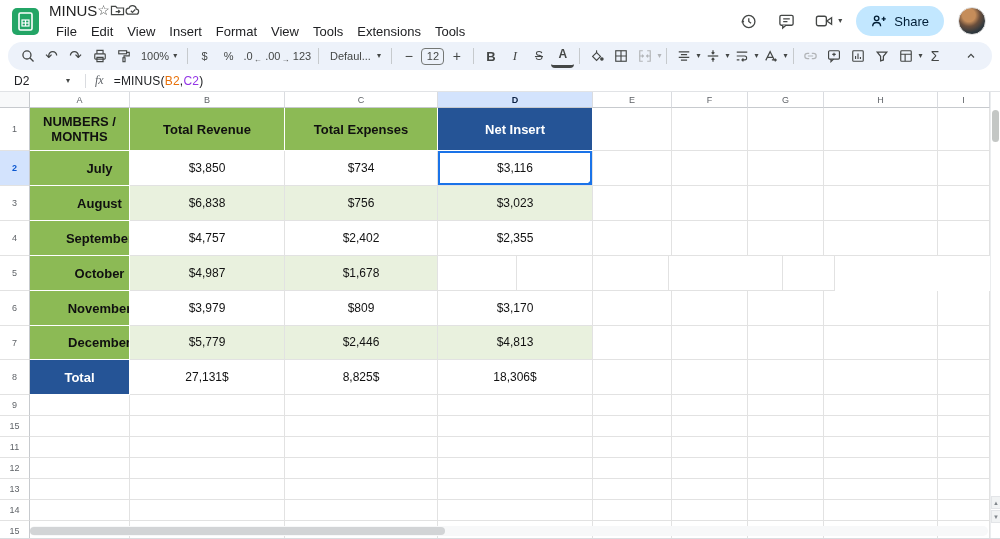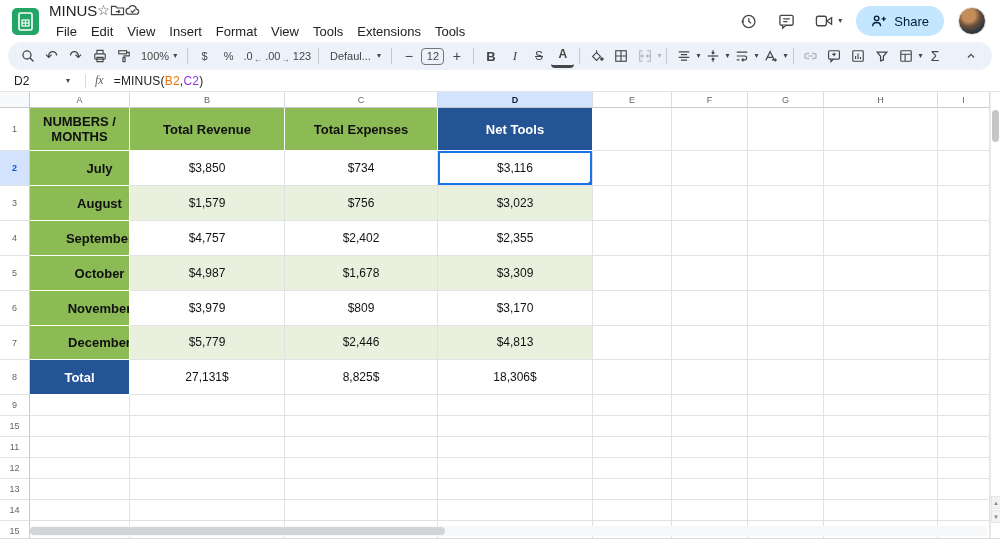--- a/index.html
+++ b/index.html
@@ -319,21 +319,21 @@
         <div class="ch" style="width: 76px;">G</div>
         <div class="ch" style="width: 114px;">H</div>
         <div class="ch" style="width: 52px;">I</div>
       </div>
     <div id="grid-rows">
         <div class="grid-row" style="height: 43px;">
           <div class="rh">1</div>
           <div class="cell hdr-green wrap2" style="width: 100px;">NUMBERS / MONTHS</div>
           <div class="cell hdr-green" style="width: 155px;">Total Revenue</div>
           <div class="cell hdr-green" style="width: 153px;">Total Expenses</div>
-          <div class="cell hdr-blue" style="width: 155px;">Net Tools</div>
+          <div class="cell hdr-blue" style="width: 155px;">Net Insert</div>
           <div class="cell" style="width: 79px;"></div>
           <div class="cell" style="width: 76px;"></div>
           <div class="cell" style="width: 76px;"></div>
           <div class="cell" style="width: 114px;"></div>
           <div class="cell" style="width: 52px;"></div>
         </div>
         <div class="grid-row" style="height: 35px;">
           <div class="rh sel">2</div>
           <div class="cell month" style="width: 100px;">July</div>
           <div class="cell" style="width: 155px;">$3,850</div>
@@ -341,21 +341,21 @@
           <div class="cell sel-cell" style="width: 155px;">$3,116<div class="fill-handle"></div></div>
           <div class="cell" style="width: 79px;"></div>
           <div class="cell" style="width: 76px;"></div>
           <div class="cell" style="width: 76px;"></div>
           <div class="cell" style="width: 114px;"></div>
           <div class="cell" style="width: 52px;"></div>
         </div>
         <div class="grid-row" style="height: 35px;">
           <div class="rh">3</div>
           <div class="cell month" style="width: 100px;">August</div>
-          <div class="cell band" style="width: 155px;">$1,579</div>
+          <div class="cell band" style="width: 155px;">$6,838</div>
           <div class="cell band" style="width: 153px;">$756</div>
           <div class="cell band" style="width: 155px;">$3,023</div>
           <div class="cell" style="width: 79px;"></div>
           <div class="cell" style="width: 76px;"></div>
           <div class="cell" style="width: 76px;"></div>
           <div class="cell" style="width: 114px;"></div>
           <div class="cell" style="width: 52px;"></div>
         </div>
         <div class="grid-row" style="height: 35px;">
           <div class="rh">4</div>
@@ -367,21 +367,20 @@
           <div class="cell" style="width: 76px;"></div>
           <div class="cell" style="width: 76px;"></div>
           <div class="cell" style="width: 114px;"></div>
           <div class="cell" style="width: 52px;"></div>
         </div>
         <div class="grid-row" style="height: 35px;">
           <div class="rh">5</div>
           <div class="cell month" style="width: 100px;">October</div>
           <div class="cell band" style="width: 155px;">$4,987</div>
           <div class="cell band" style="width: 153px;">$1,678</div>
-          <div class="cell band" style="width: 155px;">$3,309</div>
           <div class="cell" style="width: 79px;"></div>
           <div class="cell" style="width: 76px;"></div>
           <div class="cell" style="width: 76px;"></div>
           <div class="cell" style="width: 114px;"></div>
           <div class="cell" style="width: 52px;"></div>
         </div>
         <div class="grid-row" style="height: 35px;">
           <div class="rh">6</div>
           <div class="cell month" style="width: 100px;">November</div>
           <div class="cell" style="width: 155px;">$3,979</div>

